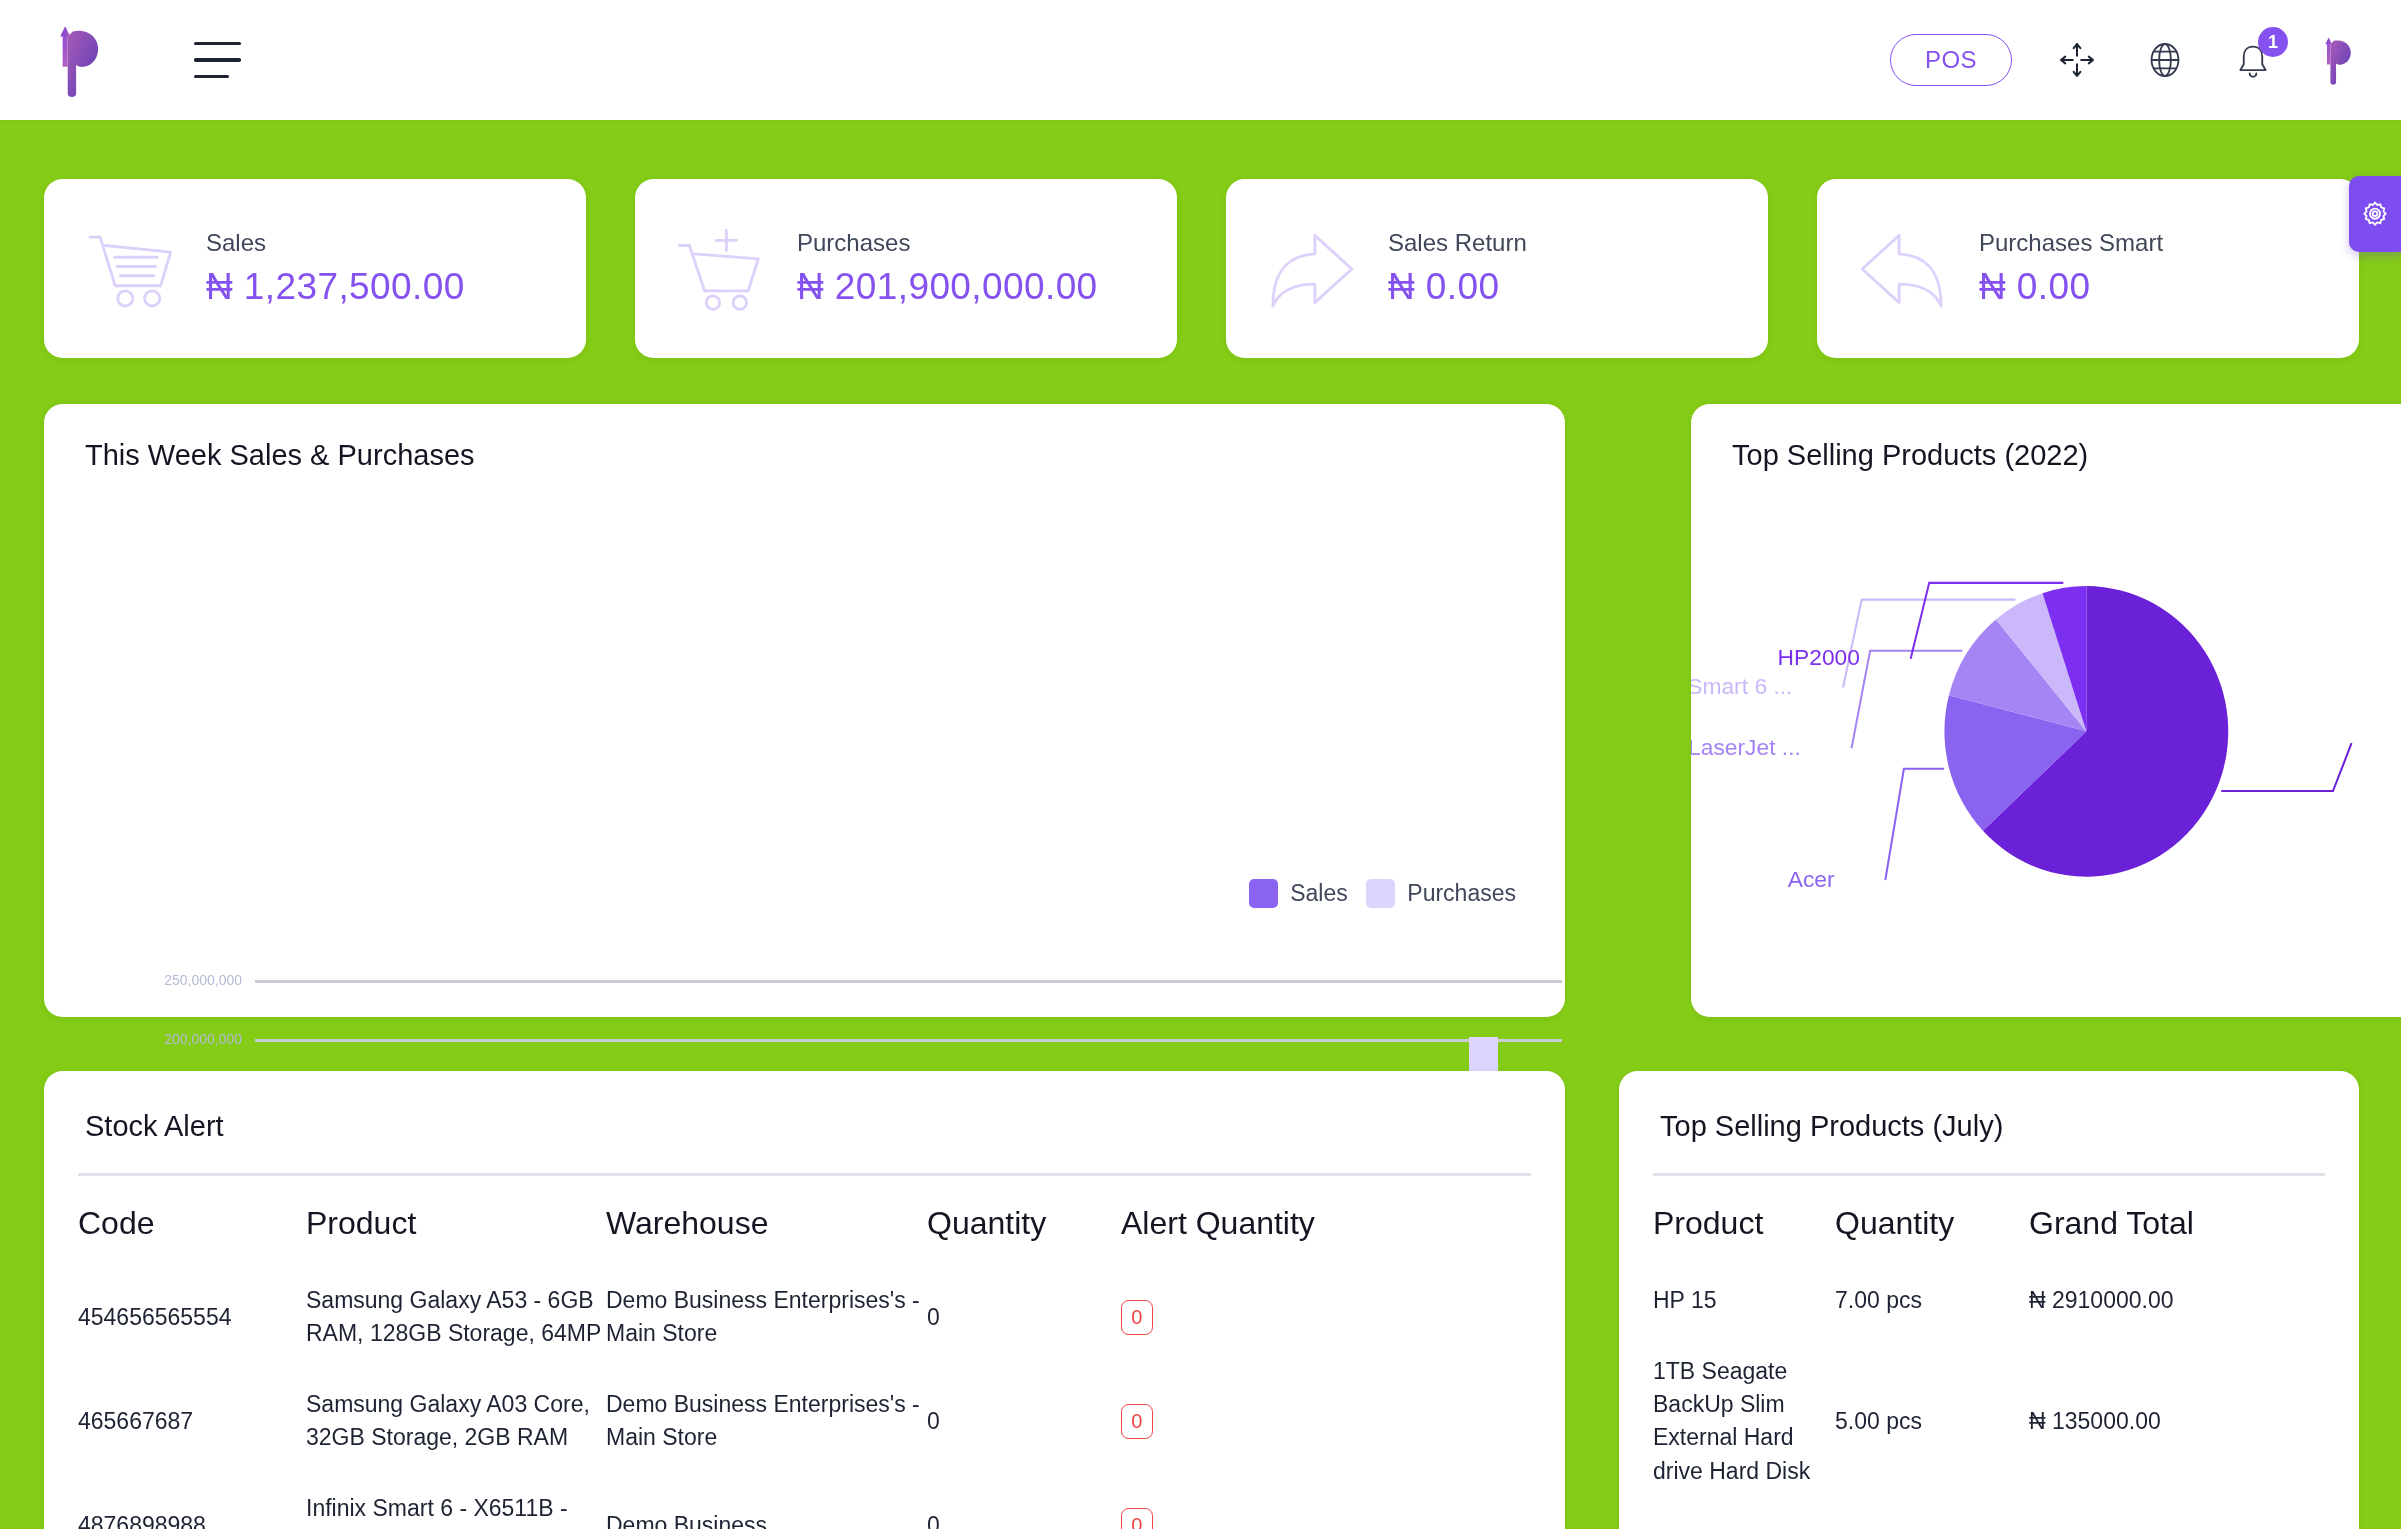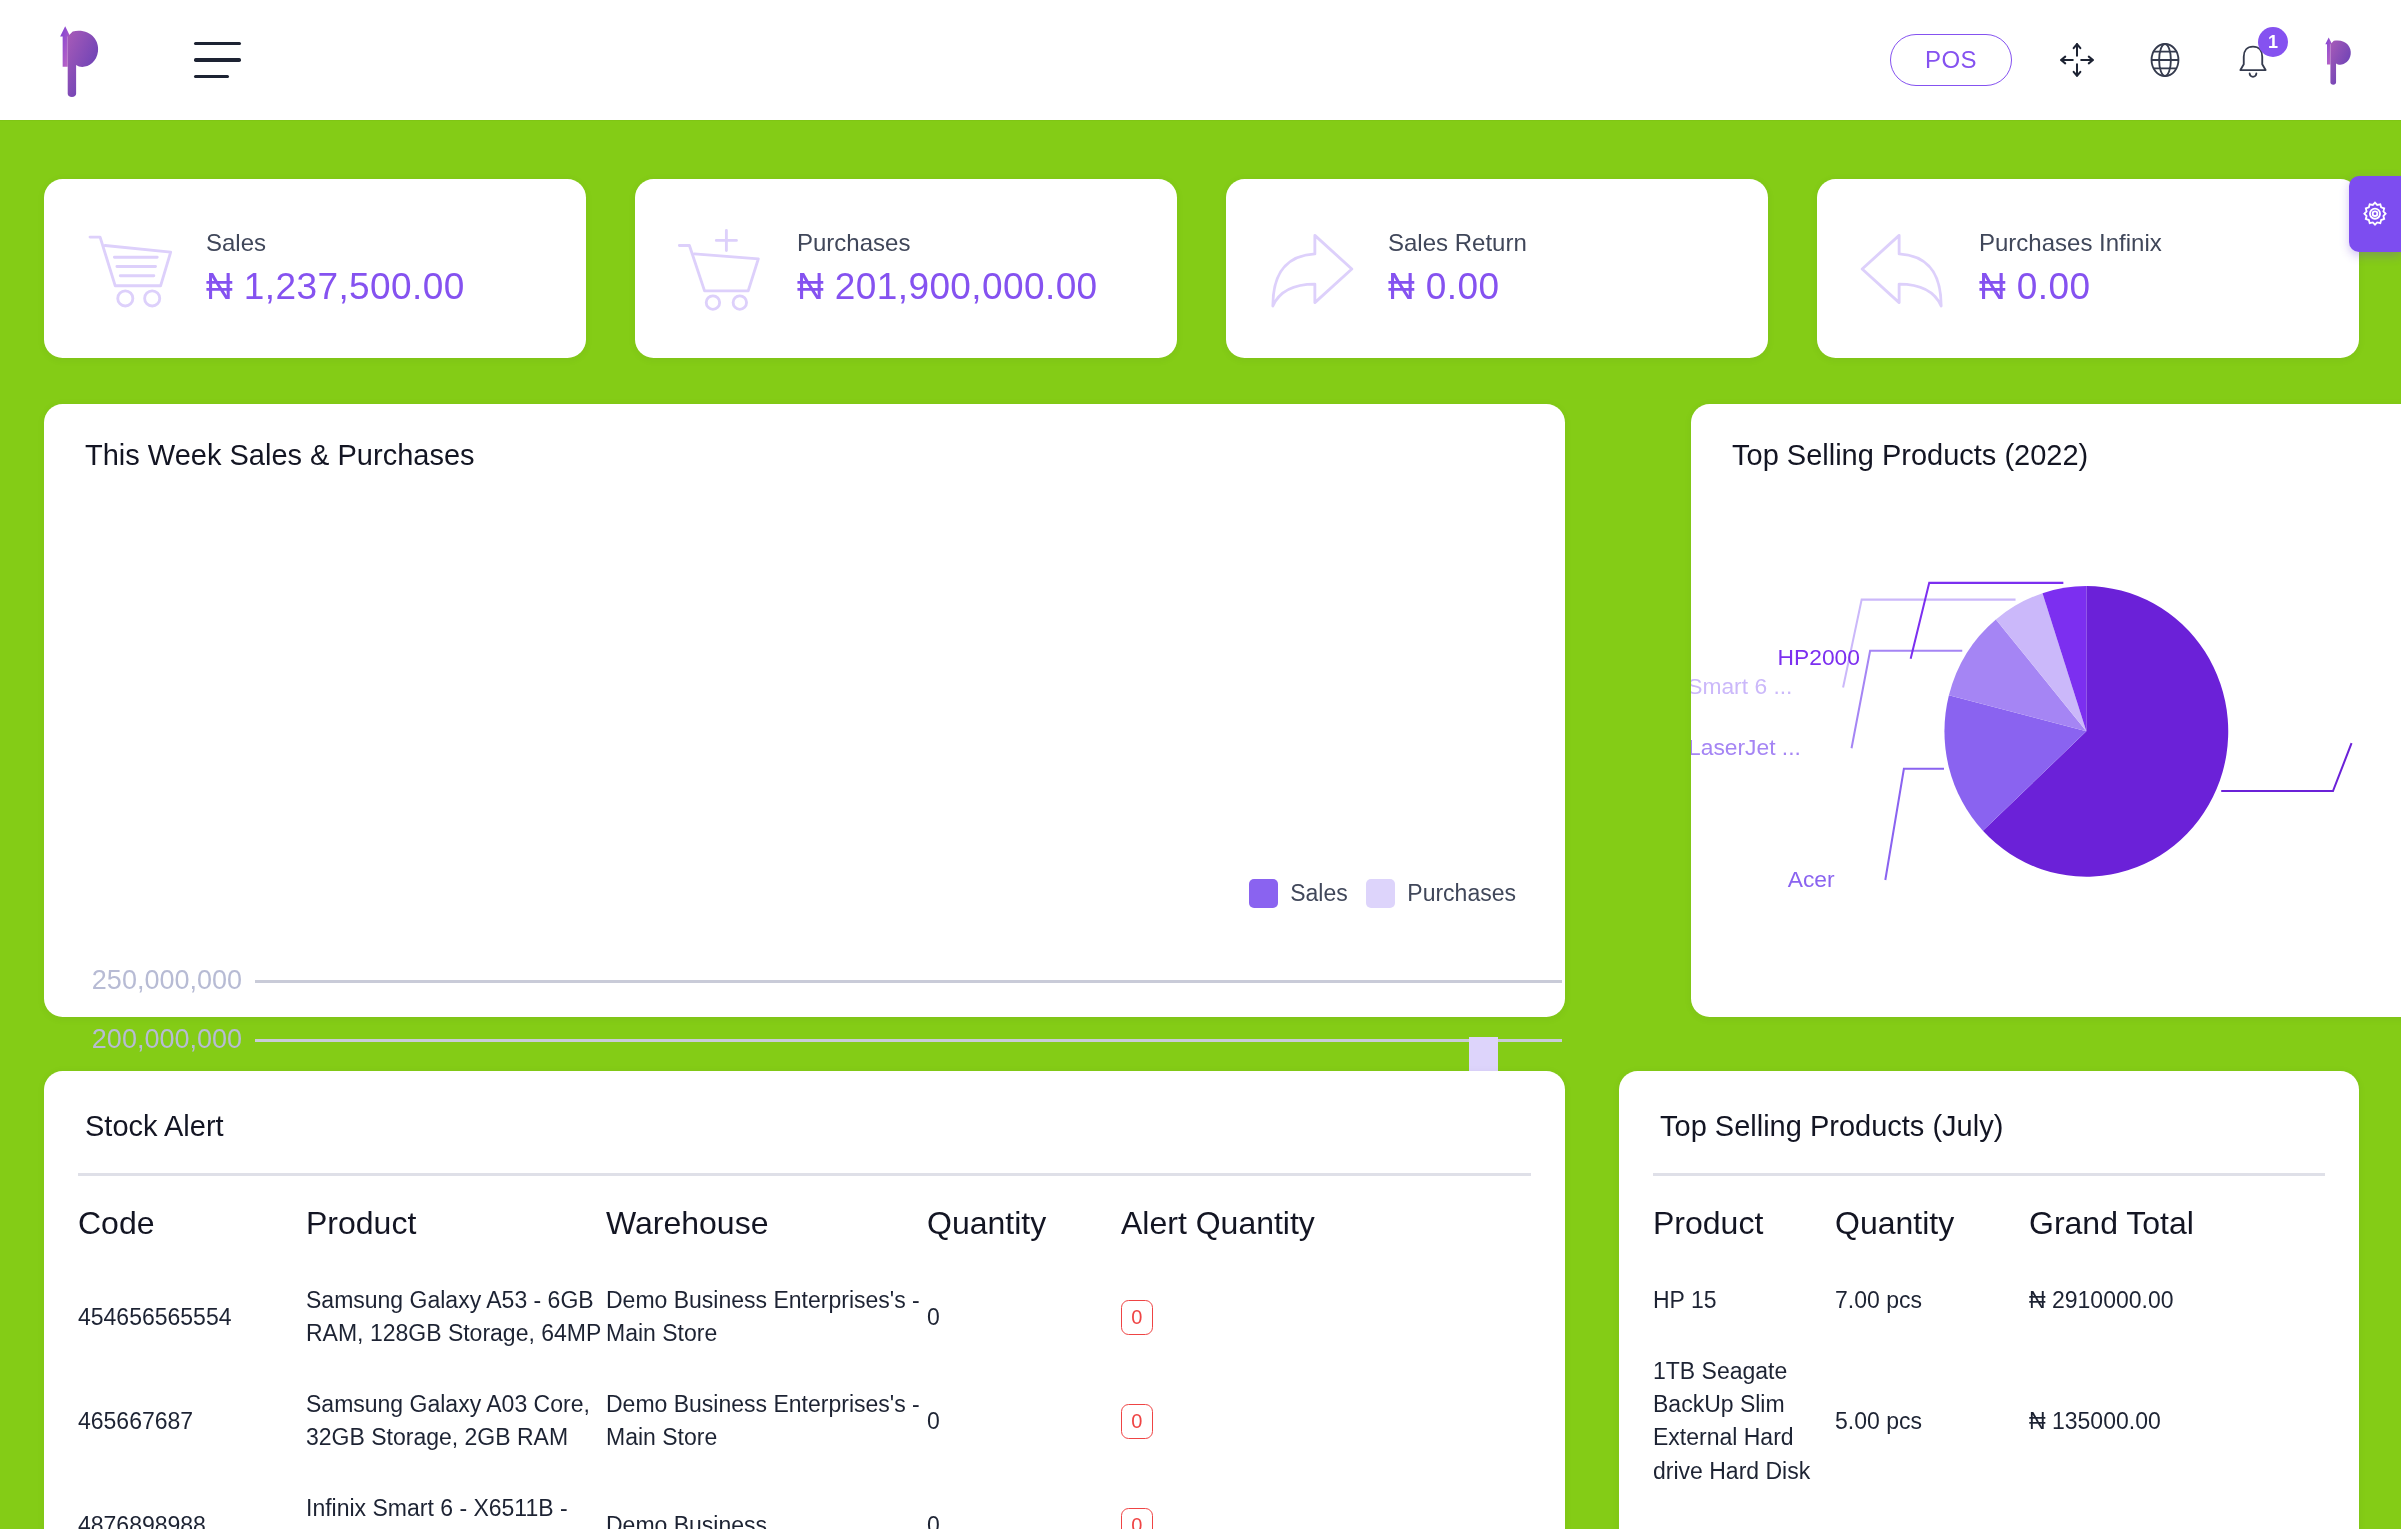--- a/index.html
+++ b/index.html
@@ -76,21 +76,21 @@
   
   .bar-head { padding: 35px 41px 0 41px; }
   .legend { position:absolute; right: 49px; top: 475px; display:flex; align-items:center; gap: 18.6px; }
   .legend-item { display:flex; align-items:center; gap: 12px; }
   .legend-swatch { width: 29px; height: 29px; border-radius: 5px; }
   .legend-text { font-size: 23px; color: #40475a; }
 
   .chart-area { position:absolute; left: 0; top: 541px; width: 1521px; height: 372px; }
   .plot { position:absolute; left: 211px; top: 35px; width: 1310px; height: 294px; }
   .gridline { position:absolute; left: 0; width: 1307px; height: 2.5px; background: #c9cbd8; }
-  .ytick { position:absolute; right: 1323px; transform: translateY(-50%); font-size: 27px; color: #b7bbd4; white-space: nowrap; }
+  .ytick { position:absolute; right: 1323px; transform: translateY(-50%); font-size: 14px; color: #b7bbd4; white-space: nowrap; }
   .xaxis { position:absolute; left: 211px; top: 330px; width: 1310px; height: 2.5px; background:#c9cbd8; }
   .xtick-mark { position:absolute; top: 0; width: 1.7px; height: 13.5px; background: #c9cbd8; }
   .xlabel {
     position:absolute; top: 20px; font-size: 21px; color: #b7bbd4;
     transform: rotate(-32deg); transform-origin: left top; white-space: nowrap;
   }
   .bar { position:absolute; bottom: 0; }
   .bar.sales { background: #8a63f0; }
   .bar.purchases { background: #ddd4fb; }
 
@@ -240,21 +240,21 @@
       </div>
     </div>
 
     <div class="stat-card">
       <div class="stat-icon">
         <svg width="95" height="84" viewBox="0 0 112 100" fill="none" stroke="#ddd0fb" stroke-width="3.4" stroke-linecap="round" stroke-linejoin="round">
           <path d="M52 10 L8 50 L52 90 L52 68 C78 68 94 76 102 94 C102 52 84 34 52 32 Z"></path>
         </svg>
       </div>
       <div>
-        <div class="stat-label">Purchases Infinix</div>
+        <div class="stat-label">Purchases Smart</div>
         <div class="stat-value">₦ 0.00</div>
       </div>
     </div>
 
   </div>
 
   <div class="panel" id="bar-panel">
     <div class="bar-head">
       <div class="panel-title">This Week Sales &amp; Purchases</div>
     </div>

